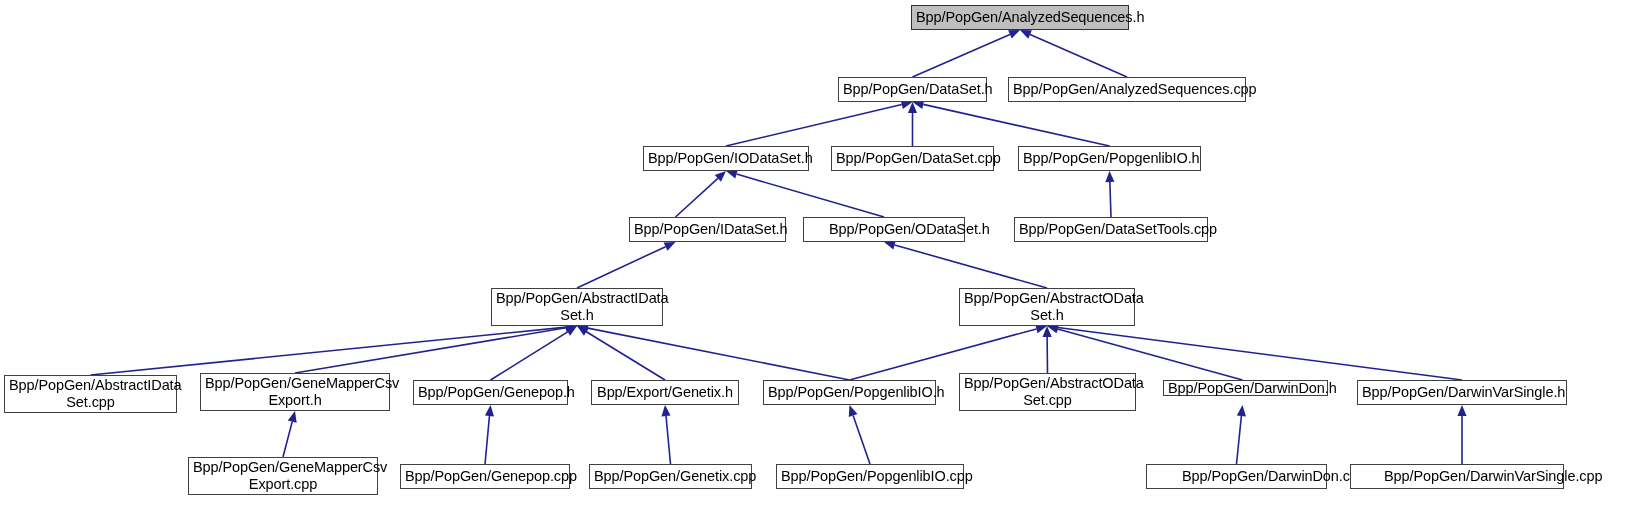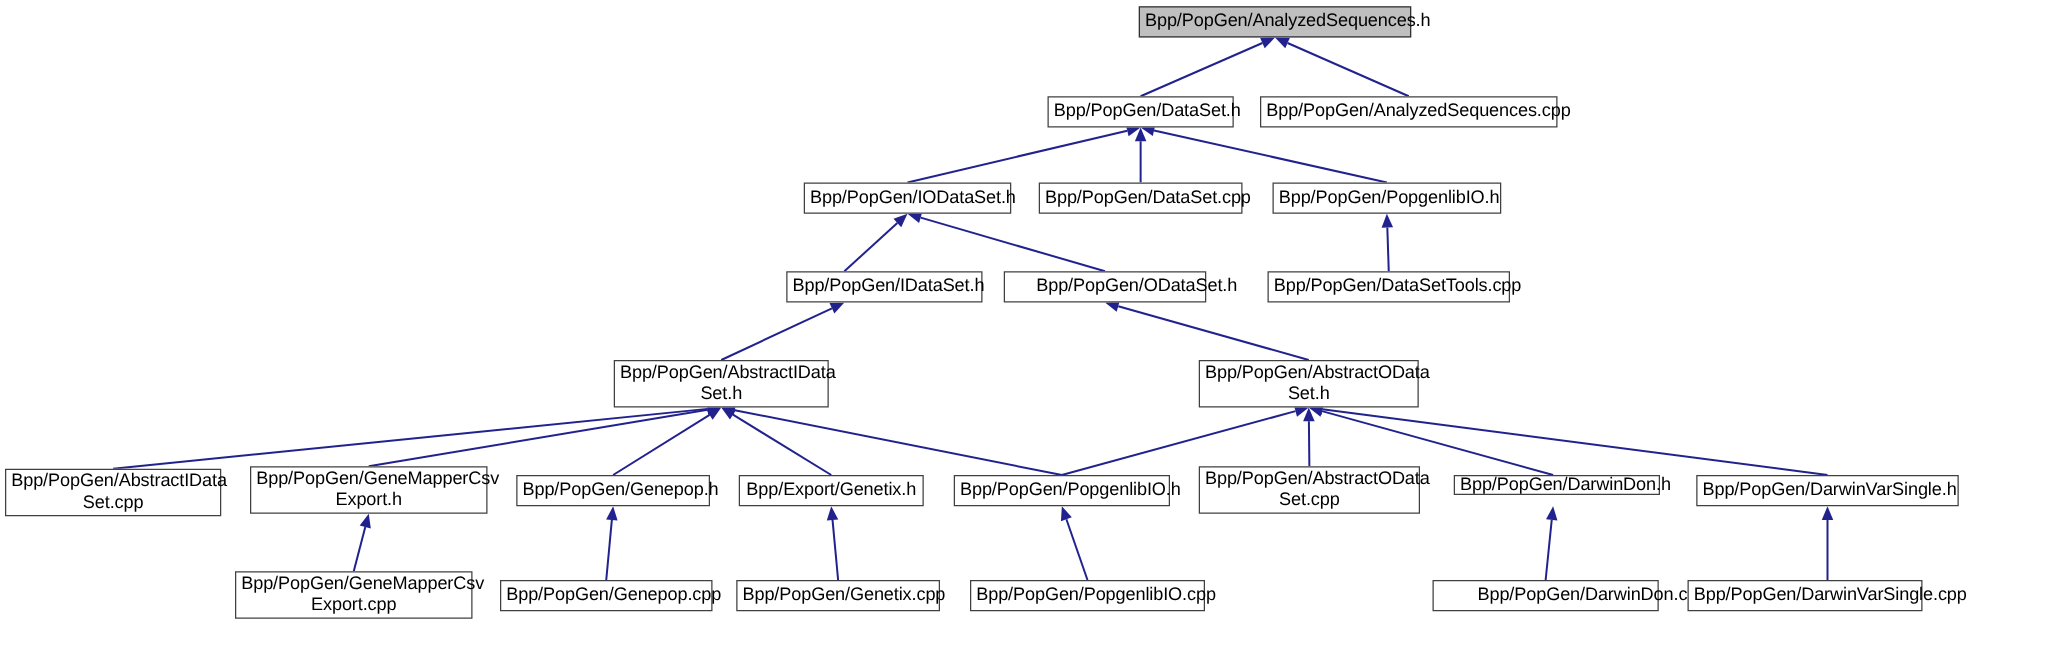--- a/index.html
+++ b/index.html
@@ -180,15 +180,15 @@
       <div class="node" style="left: 959px; top: 373px; width: 177px; height: 38px;"><span class="node-label">Bpp/PopGen/AbstractOData
 Set.cpp</span></div>
       <div class="node" style="left: 1144px; top: 380px; width: 165px; height: 16px; margin-left: 19px;"><span class="node-label">Bpp/PopGen/DarwinDon.h</span></div>
       <div class="node" style="left: 1357px; top: 380px; width: 210px; height: 25px;"><span class="node-label">Bpp/PopGen/DarwinVarSingle.h</span></div>
       <div class="node" style="left: 188px; top: 457px; width: 190px; height: 38px;"><span class="node-label">Bpp/PopGen/GeneMapperCsv
 Export.cpp</span></div>
       <div class="node" style="left: 400px; top: 464px; width: 170px; height: 25px;"><span class="node-label">Bpp/PopGen/Genepop.cpp</span></div>
       <div class="node" style="left: 589px; top: 464px; width: 163px; height: 25px;"><span class="node-label">Bpp/PopGen/Genetix.cpp</span></div>
       <div class="node" style="left: 776px; top: 464px; width: 188px; height: 25px;"><span class="node-label">Bpp/PopGen/PopgenlibIO.cpp</span></div>
       <div class="node" style="left: 1146px; top: 464px; width: 181px; height: 25px; padding-left: 31px;"><span class="node-label">Bpp/PopGen/DarwinDon.cpp</span></div>
-      <div class="node" style="left: 1350px; top: 464px; width: 188px; height: 25px;"><span class="node-label">Bpp/PopGen/DarwinVarSingle.cpp</span></div>
+      <div class="node" style="left: 1350px; top: 464px; width: 214px; height: 25px; padding-left: 29px;"><span class="node-label">Bpp/PopGen/DarwinVarSingle.cpp</span></div>
     </div>
 </div>
 
 </body></html>

